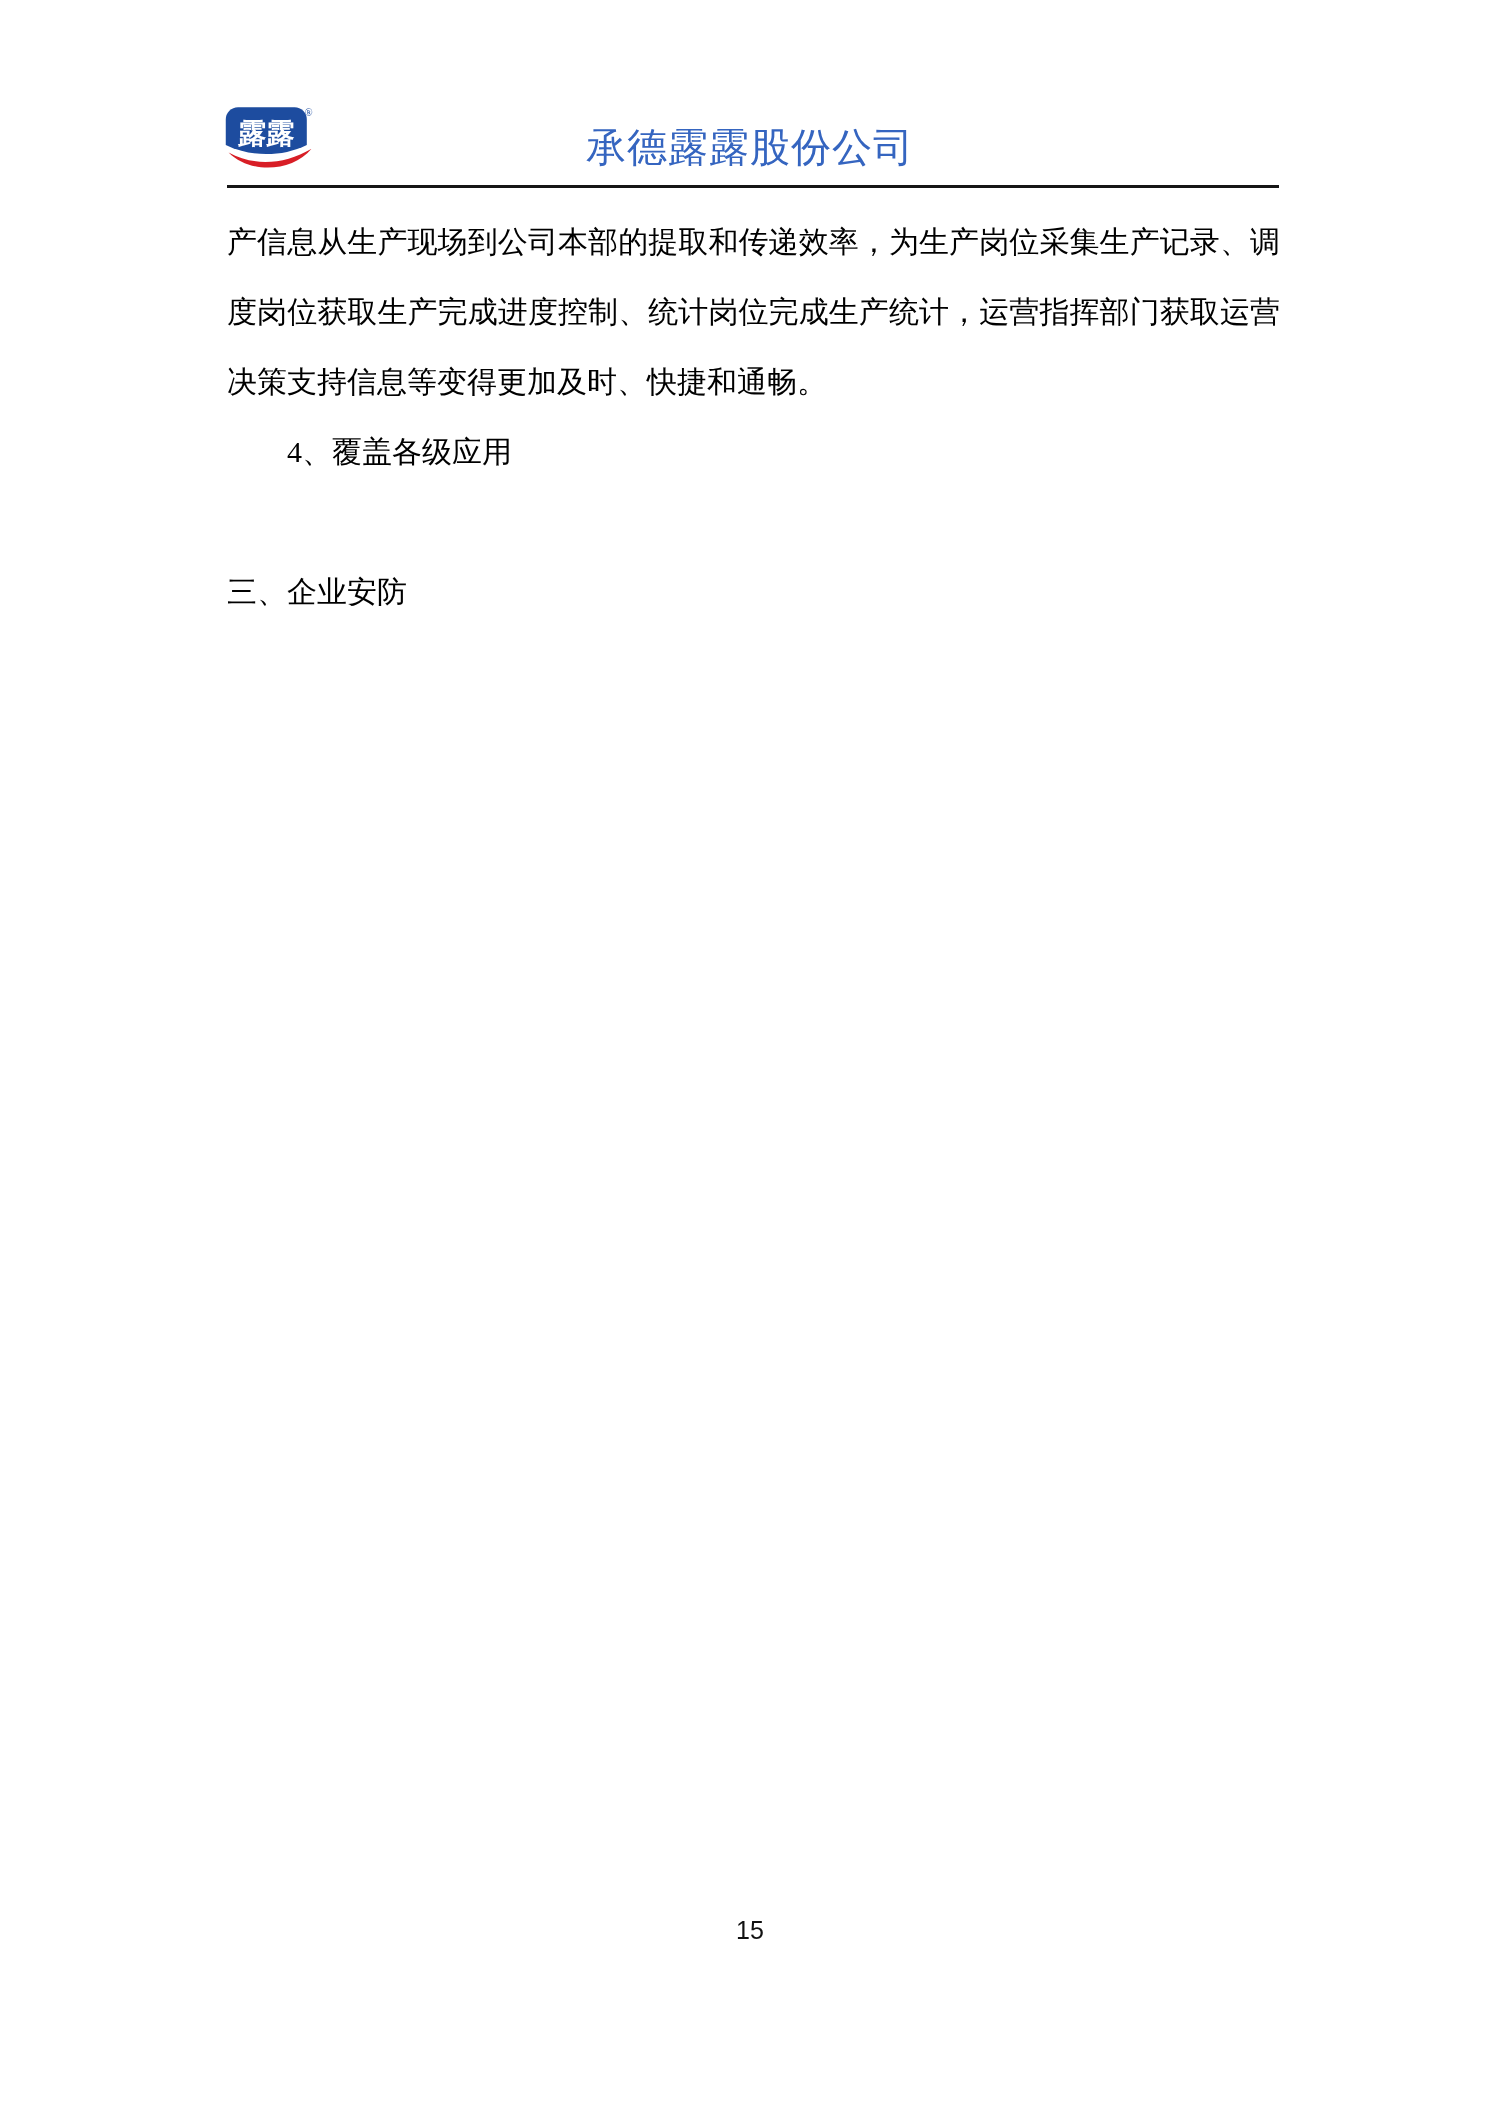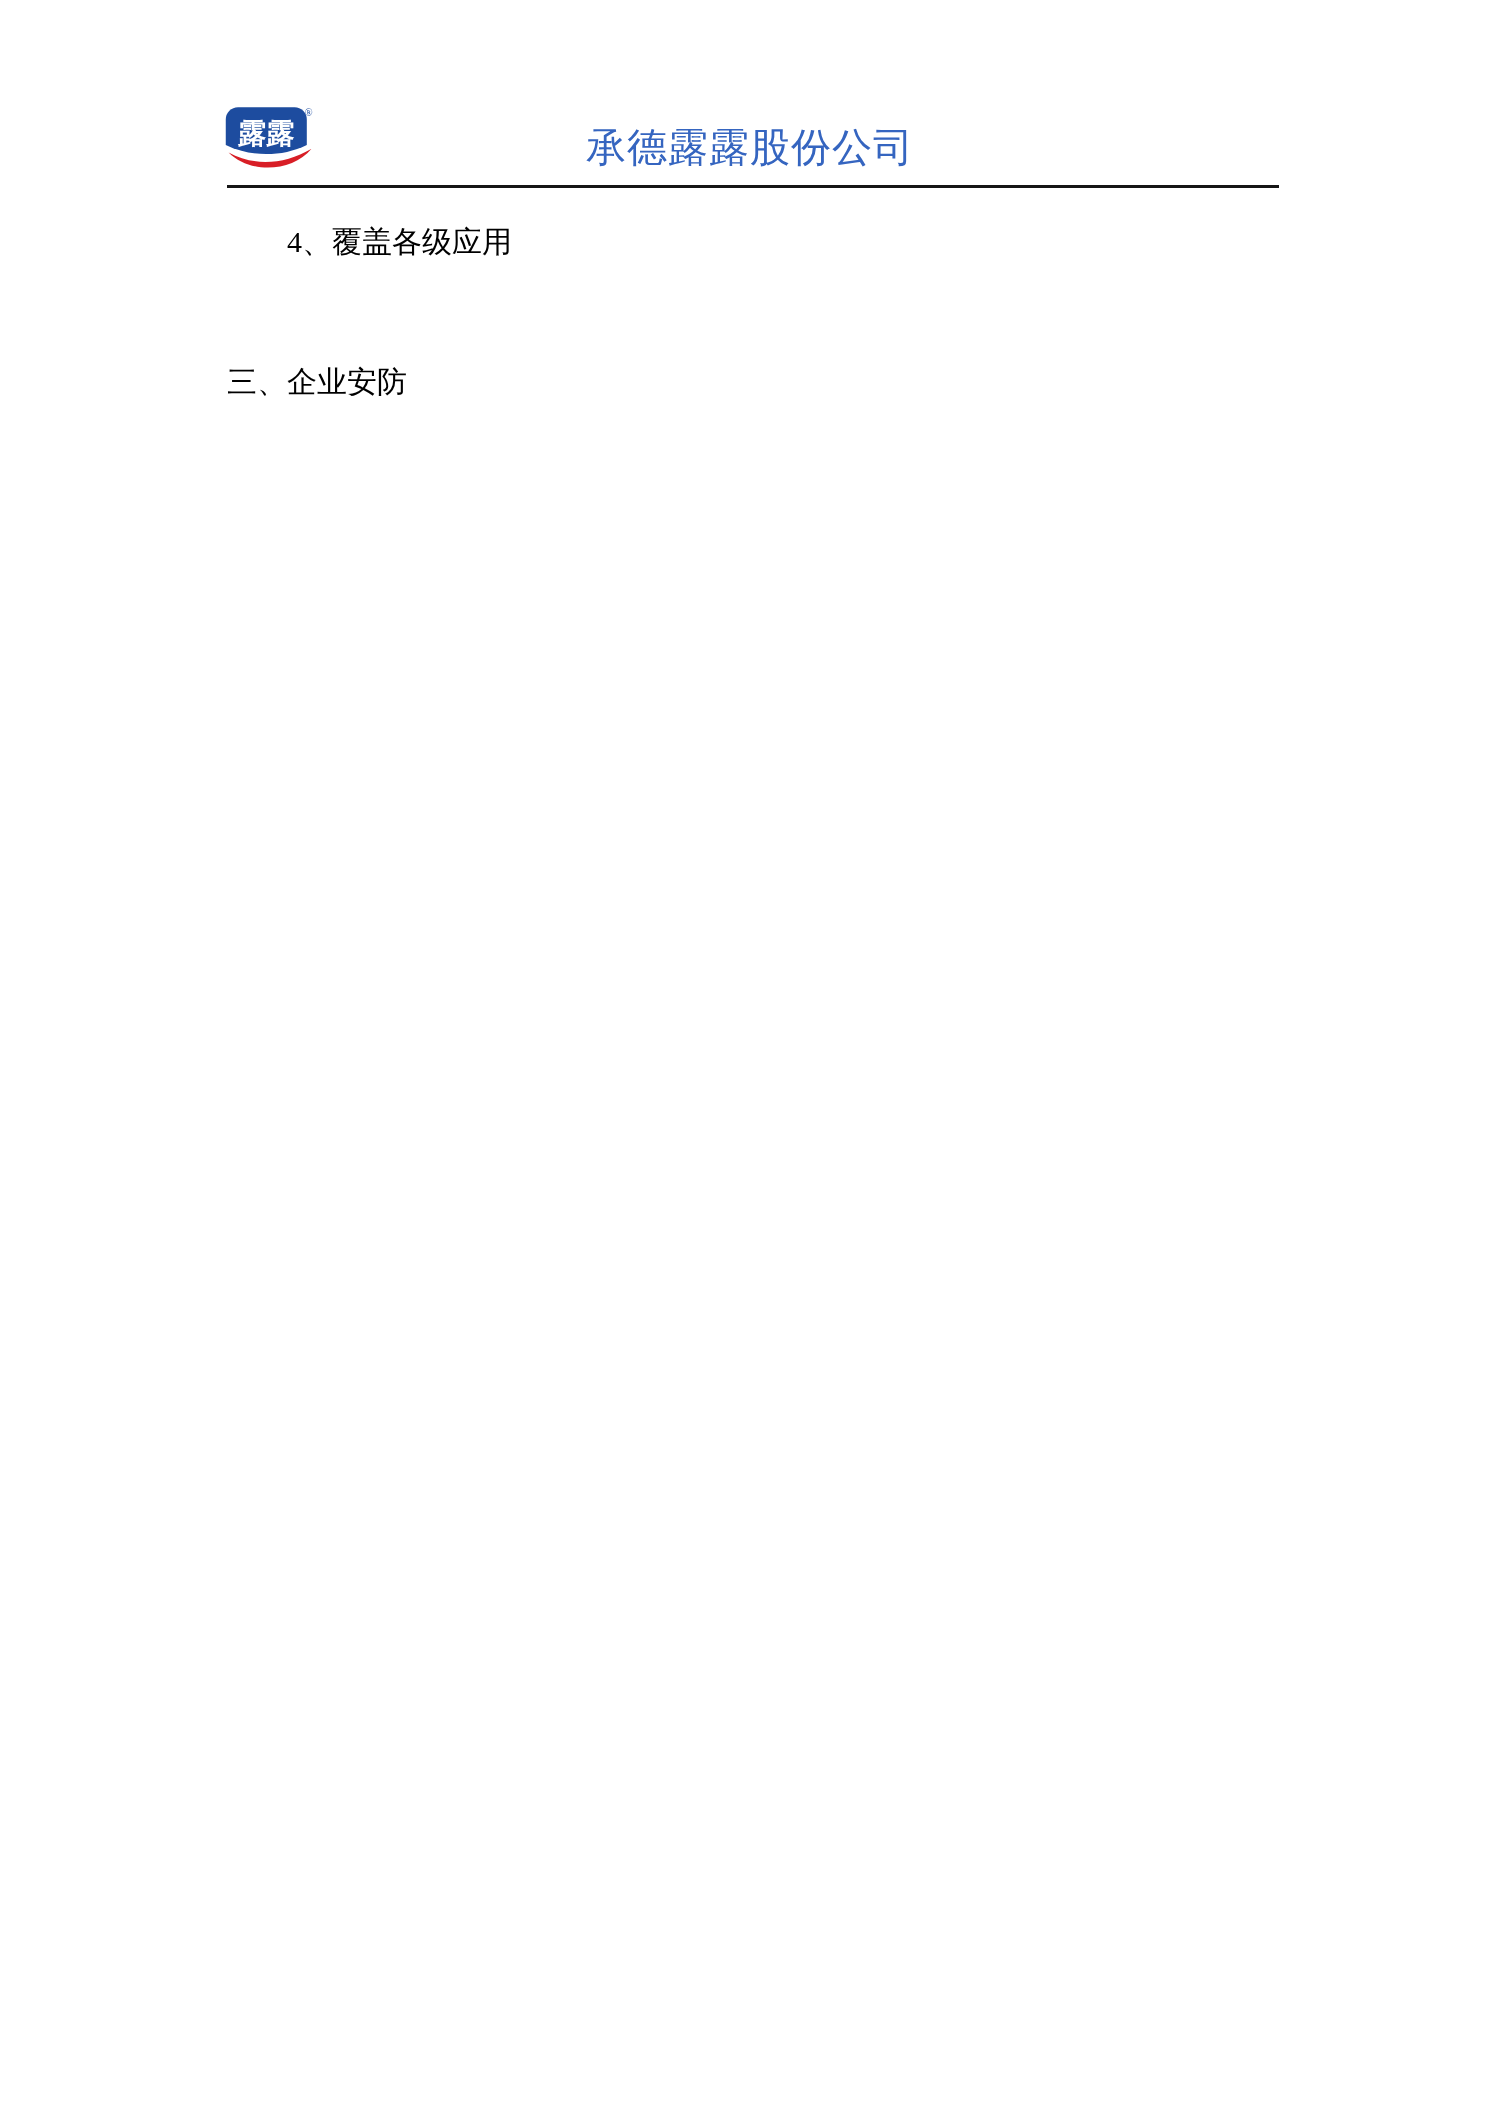--- a/index.html
+++ b/index.html
@@ -99,19 +99,21 @@
       <text x="92" y="12" font-size="11" fill="#1D4C9F" text-anchor="middle">®</text>
       <path fill="#D81E26" d="M7,51 C34,66 66,64 95,47 C74,72 30,74 7,51 z"></path>
     </svg>
   </div>
 
   <div class="header-title">承德露露股份公司</div>
 
   <div class="header-rule"></div>
 
   <div class="content">
+    <p>产信息从生产现场到公司本部的提取和传递效率，为生产岗位采集生产记录、调度岗位获取生产完成进度控制、统计岗位完成生产统计，运营指挥部门获取运营决策支持信息等变得更加及时、快捷和通畅。</p>
     <p class="sub-heading">4、覆盖各级应用</p>
     <div class="spacer-line"></div>
     <p class="section-heading">三、企业安防</p>
   </div>
 
+  <div class="page-number">15</div>
 
 </div>
 
 </body></html>

